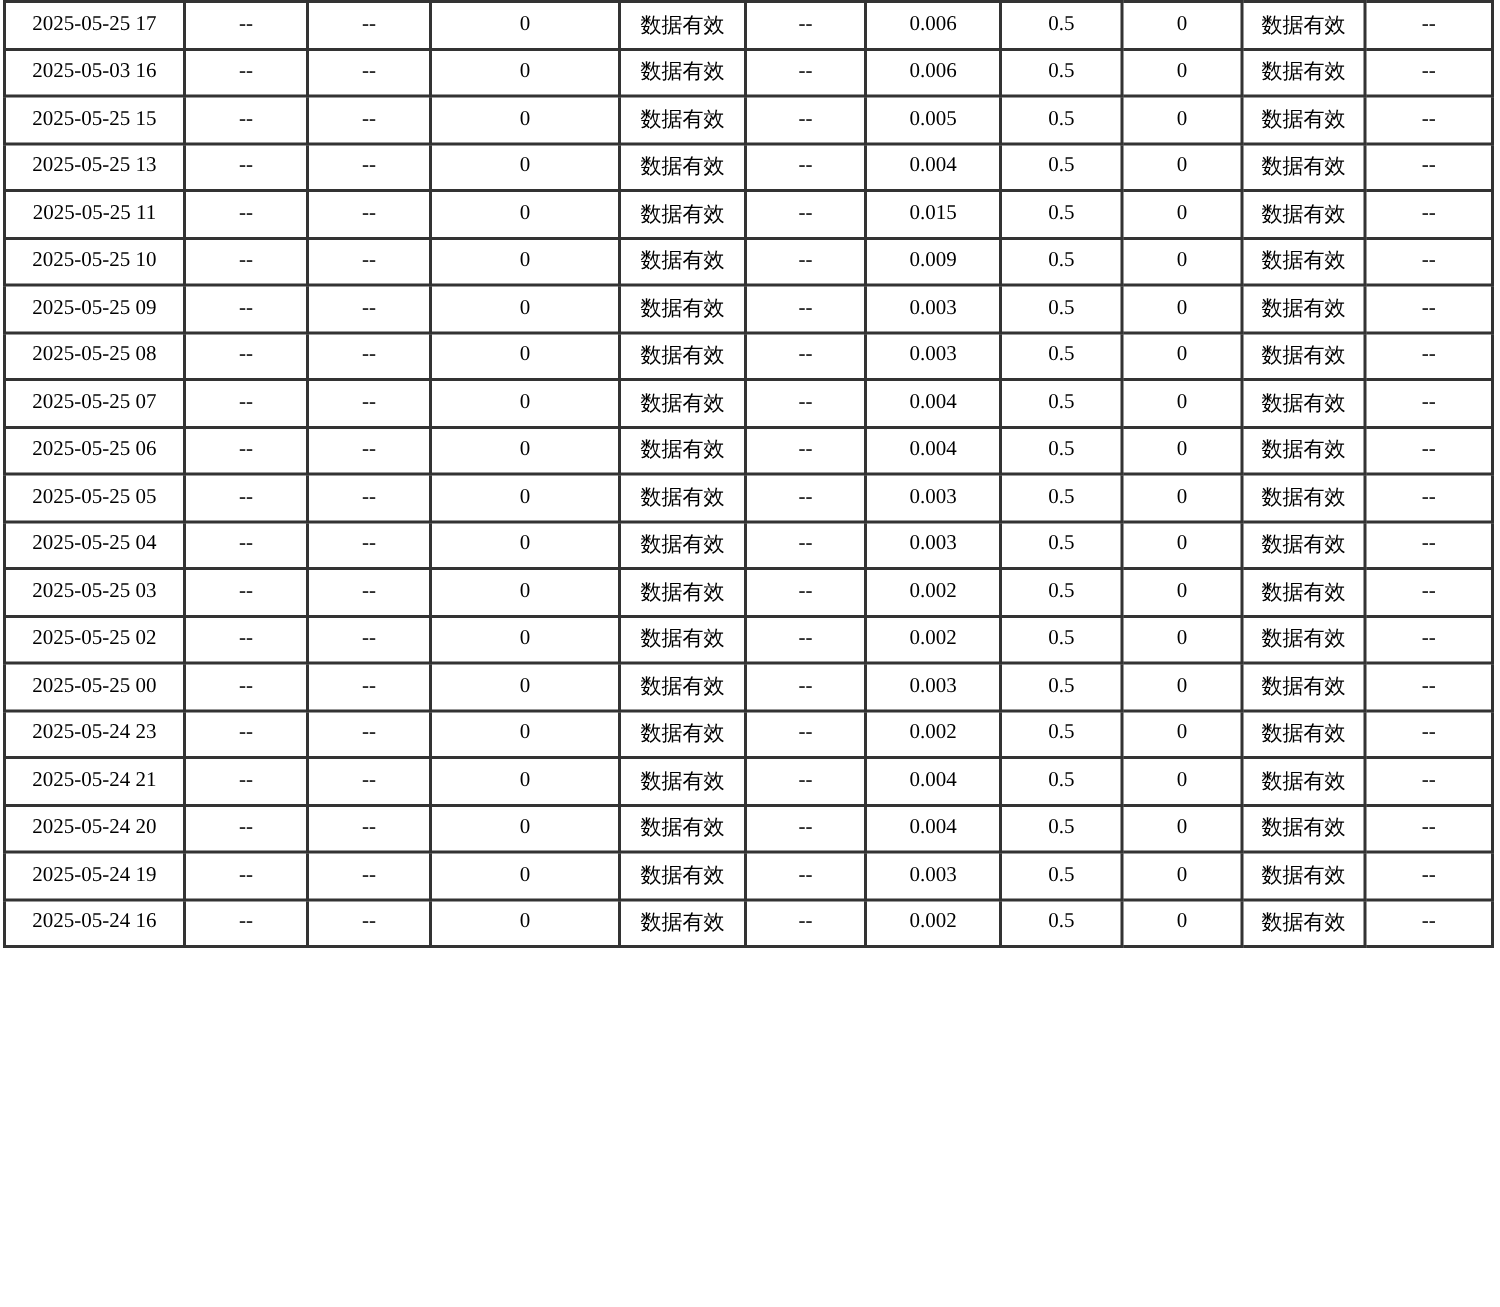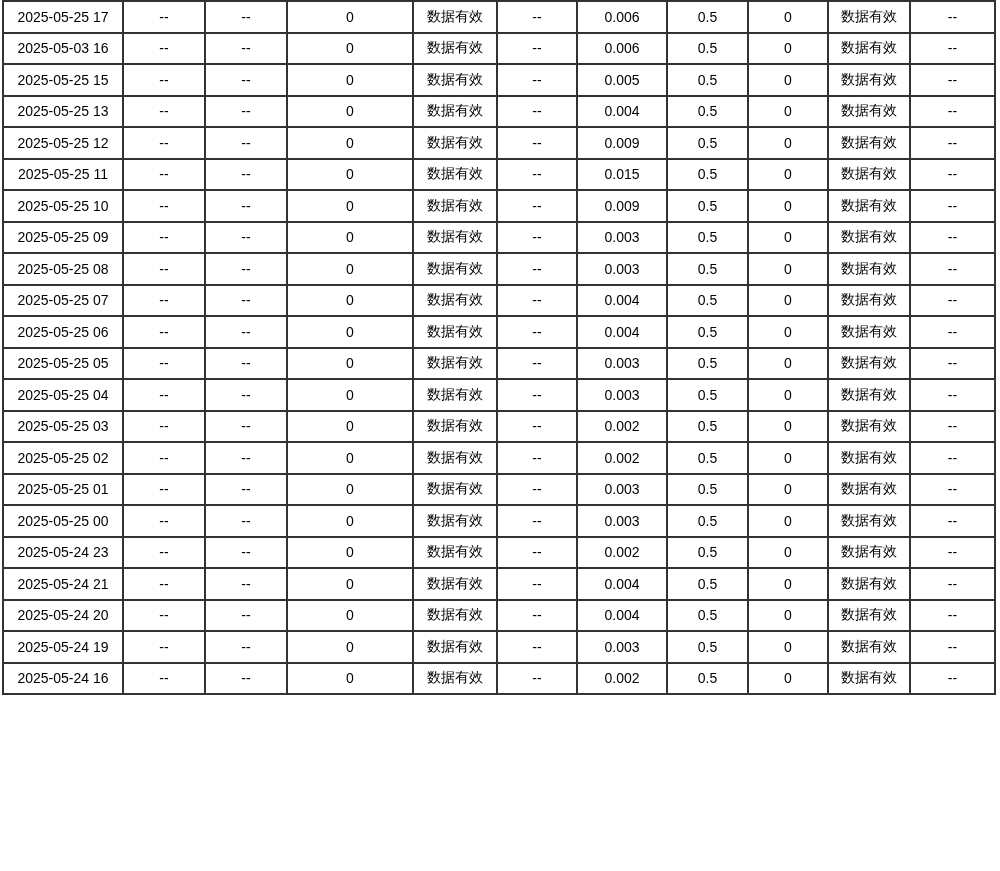--- a/index.html
+++ b/index.html
@@ -8,20 +8,21 @@
     background: #ffffff;
     width: 1000px;
     height: 871px;
     overflow: hidden;
     font-family: "Liberation Sans", "DejaVu Sans", sans-serif;
   }
   .table-wrap {
     width: 1000px;
     height: 736px;
     overflow: hidden;
+    font-family: Liberation Serif, serif;
   }
   table.data-grid {
     border-collapse: collapse;
     table-layout: fixed;
     margin-left: 2px;
     width: 992px;
     margin-top: 0;
   }
   table.data-grid td {
     border: 2px solid #333333;
@@ -111,59 +112,46 @@
           <td>0</td>
           <td>数据有效</td>
           <td>--</td>
           <td>0.004</td>
           <td>0.5</td>
           <td>0</td>
           <td>数据有效</td>
           <td>--</td>
         </tr>
         <tr>
-          <td>2025-05-25 12</td>
+          <td>2025-05-25 11</td>
+          <td>--</td>
+          <td>--</td>
+          <td>0</td>
+          <td>数据有效</td>
+          <td>--</td>
+          <td>0.015</td>
+          <td>0.5</td>
+          <td>0</td>
+          <td>数据有效</td>
+          <td>--</td>
+        </tr>
+        <tr>
+          <td>2025-05-25 10</td>
           <td>--</td>
           <td>--</td>
           <td>0</td>
           <td>数据有效</td>
           <td>--</td>
           <td>0.009</td>
           <td>0.5</td>
           <td>0</td>
           <td>数据有效</td>
           <td>--</td>
         </tr>
         <tr>
-          <td>2025-05-25 11</td>
-          <td>--</td>
-          <td>--</td>
-          <td>0</td>
-          <td>数据有效</td>
-          <td>--</td>
-          <td>0.015</td>
-          <td>0.5</td>
-          <td>0</td>
-          <td>数据有效</td>
-          <td>--</td>
-        </tr>
-        <tr>
-          <td>2025-05-25 10</td>
-          <td>--</td>
-          <td>--</td>
-          <td>0</td>
-          <td>数据有效</td>
-          <td>--</td>
-          <td>0.009</td>
-          <td>0.5</td>
-          <td>0</td>
-          <td>数据有效</td>
-          <td>--</td>
-        </tr>
-        <tr>
           <td>2025-05-25 09</td>
           <td>--</td>
           <td>--</td>
           <td>0</td>
           <td>数据有效</td>
           <td>--</td>
           <td>0.003</td>
           <td>0.5</td>
           <td>0</td>
           <td>数据有效</td>
@@ -248,33 +236,20 @@
           <td>--</td>
         </tr>
         <tr>
           <td>2025-05-25 02</td>
           <td>--</td>
           <td>--</td>
           <td>0</td>
           <td>数据有效</td>
           <td>--</td>
           <td>0.002</td>
-          <td>0.5</td>
-          <td>0</td>
-          <td>数据有效</td>
-          <td>--</td>
-        </tr>
-        <tr>
-          <td>2025-05-25 01</td>
-          <td>--</td>
-          <td>--</td>
-          <td>0</td>
-          <td>数据有效</td>
-          <td>--</td>
-          <td>0.003</td>
           <td>0.5</td>
           <td>0</td>
           <td>数据有效</td>
           <td>--</td>
         </tr>
         <tr>
           <td>2025-05-25 00</td>
           <td>--</td>
           <td>--</td>
           <td>0</td>

